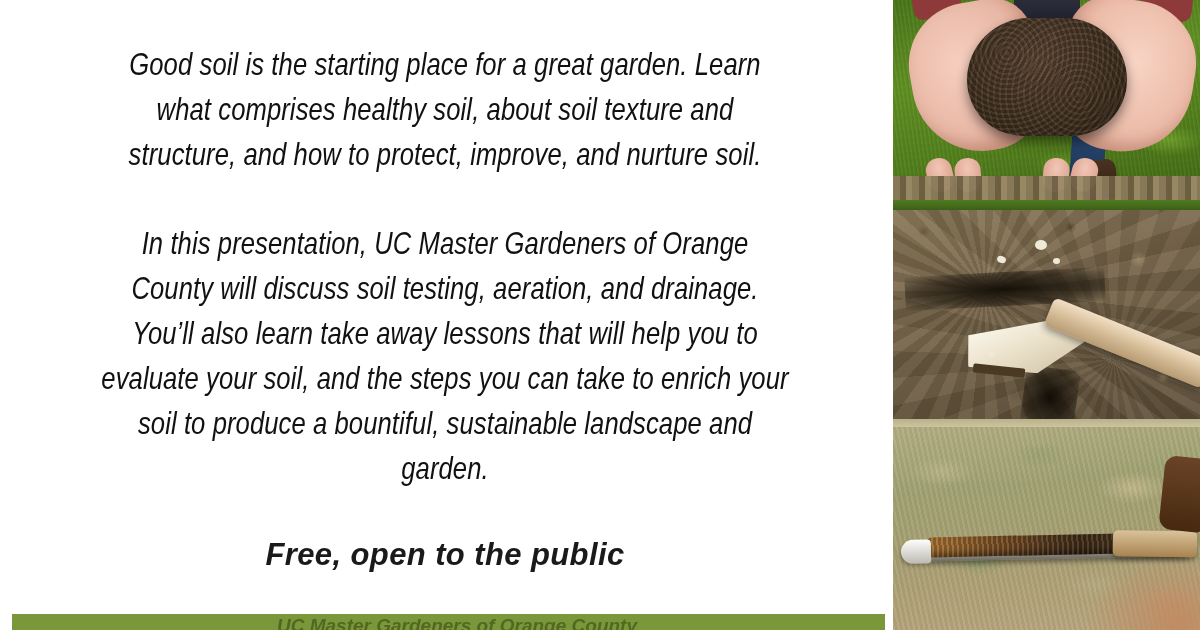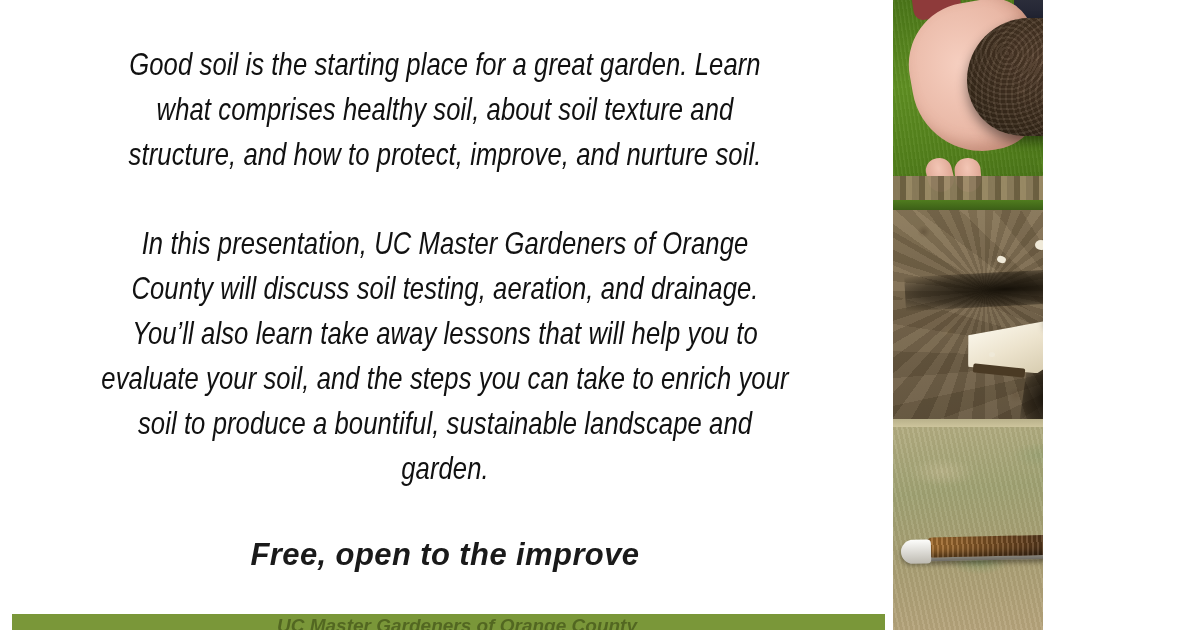--- a/index.html
+++ b/index.html
@@ -8,21 +8,21 @@
     width:1200px;height:630px;
     background:#ffffff;
     font-family:"Liberation Sans", sans-serif;
     overflow:hidden;
     position:relative;
   }
 
   
   .flyer{
     position:relative;
-    width:1043px;height:630px;
+    width:1200px;height:630px;
     background:#ffffff;
     overflow:hidden;
   }
 
   
   .clipped-title{
     position:absolute;
     left:0;top:-22px;
     width:890px;height:26px;
     overflow:hidden;
@@ -377,21 +377,21 @@
 <div class="flyer">
 
   <div class="clipped-title">Soil: The Foundation of Your Garden</div>
 
   <div class="text-col">
 
     <p class="body-para para-1">Good soil is the starting place for a great garden.  Learn what comprises healthy soil, about soil texture and structure, and how to protect, improve, and nurture soil.</p>
 
     <p class="body-para para-2">In this presentation, UC Master Gardeners of Orange County will discuss soil testing, aeration, and drainage. You’ll also learn  take away lessons that will help you to evaluate your soil, and the steps you can take to enrich your soil to produce a bountiful, sustainable landscape and garden.</p>
 
-    <p class="free-line">Free, open to the improve</p>
+    <p class="free-line">Free, open to the public</p>
   </div>
 
   <div class="green-band">
     <div class="green-band-text">UC Master Gardeners of Orange County</div>
   </div>
 
   <div class="gutter"></div>
 
   <div class="photo-col">
 

